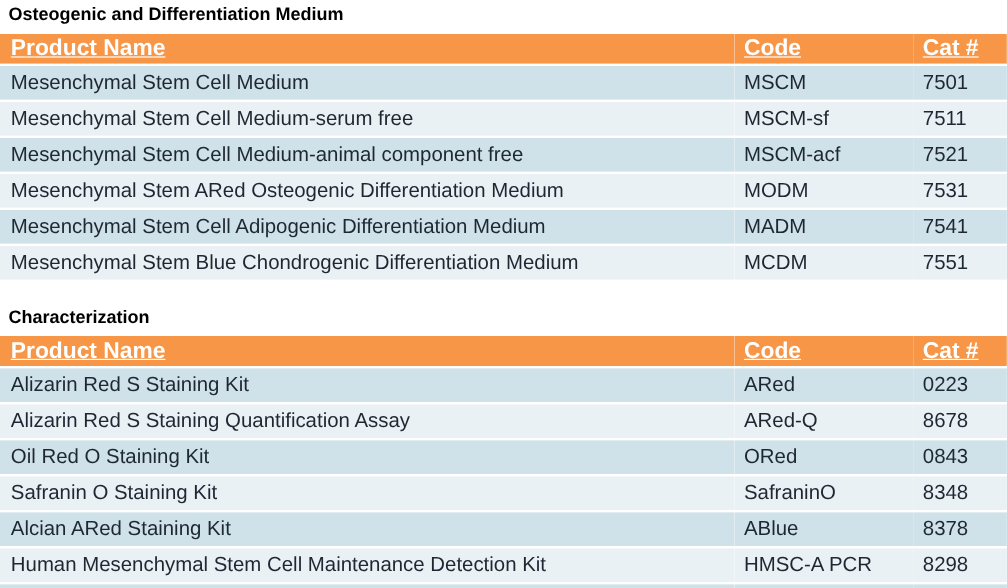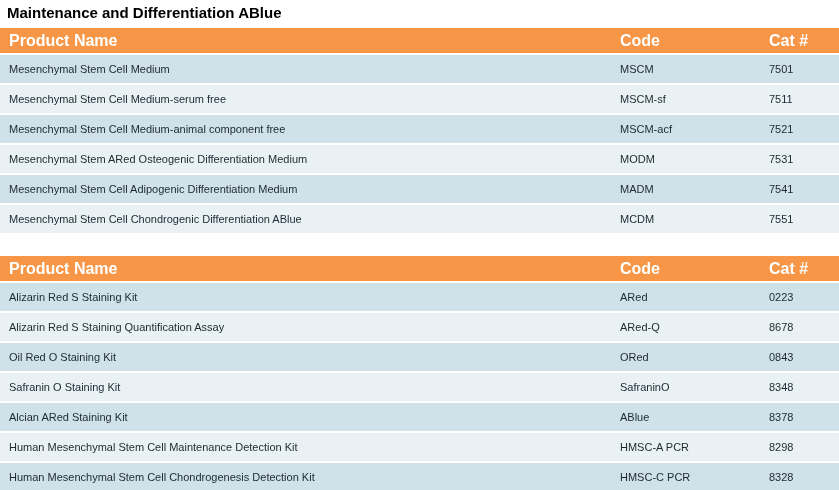--- a/index.html
+++ b/index.html
@@ -36,41 +36,42 @@
     border-bottom: 2px solid #ffffff;
     text-align: left;
     vertical-align: middle;
     white-space: nowrap;
     overflow: hidden;
   }
   table.product-table thead th {
     background: var(--header-bg, #F79646);
     color: var(--header-text, #ffffff);
     font-weight: bold;
-    font-size: 16px;
+    font-size: 19px;
     height: 23px;
+    text-decoration: underline;
   }
   table.product-table td {
-    font-size: 11px;
+    font-size: 17px;
     color: var(--body-text, #1E2833);
     height: 26px;
   }
   table.product-table tbody tr:nth-child(odd)  { background: var(--row-odd,  #CFE1E9); }
   table.product-table tbody tr:nth-child(even) { background: var(--row-even, #EAF1F4); }
   .col0 { width: 602px; padding-left: 9px; }
   .col1 { width: 140px; padding-left: 8px; }
   .col2 { width: 80px;  padding-left: 8px; }
 </style>
 </head>
 <body>
 
 <div class="page">
 
   <section class="section">
-    <h2 class="section-title">Maintenance and Differentiation ABlue</h2>
+    <h2 class="section-title">Osteogenic and Differentiation Medium</h2>
     <table class="product-table">
       <thead>
         <tr class="head-row">
             <th class="col0">Product Name</th>
             <th class="col1">Code</th>
             <th class="col2">Cat #</th>
           </tr>
       </thead>
       <tbody>
           <tr>
@@ -92,29 +93,30 @@
             <td class="col0">Mesenchymal Stem ARed Osteogenic Differentiation Medium</td>
             <td class="col1">MODM</td>
             <td class="col2">7531</td>
           </tr>
           <tr>
             <td class="col0">Mesenchymal Stem Cell Adipogenic Differentiation Medium</td>
             <td class="col1">MADM</td>
             <td class="col2">7541</td>
           </tr>
           <tr>
-            <td class="col0">Mesenchymal Stem Cell Chondrogenic Differentiation ABlue</td>
+            <td class="col0">Mesenchymal Stem Blue Chondrogenic Differentiation Medium</td>
             <td class="col1">MCDM</td>
             <td class="col2">7551</td>
           </tr>
         </tbody>
     </table>
   </section>
 
   <section class="section">
+    <h2 class="section-title">Characterization</h2>
     <table class="product-table">
       <thead>
         <tr class="head-row">
             <th class="col0">Product Name</th>
             <th class="col1">Code</th>
             <th class="col2">Cat #</th>
           </tr>
       </thead>
       <tbody>
           <tr>

